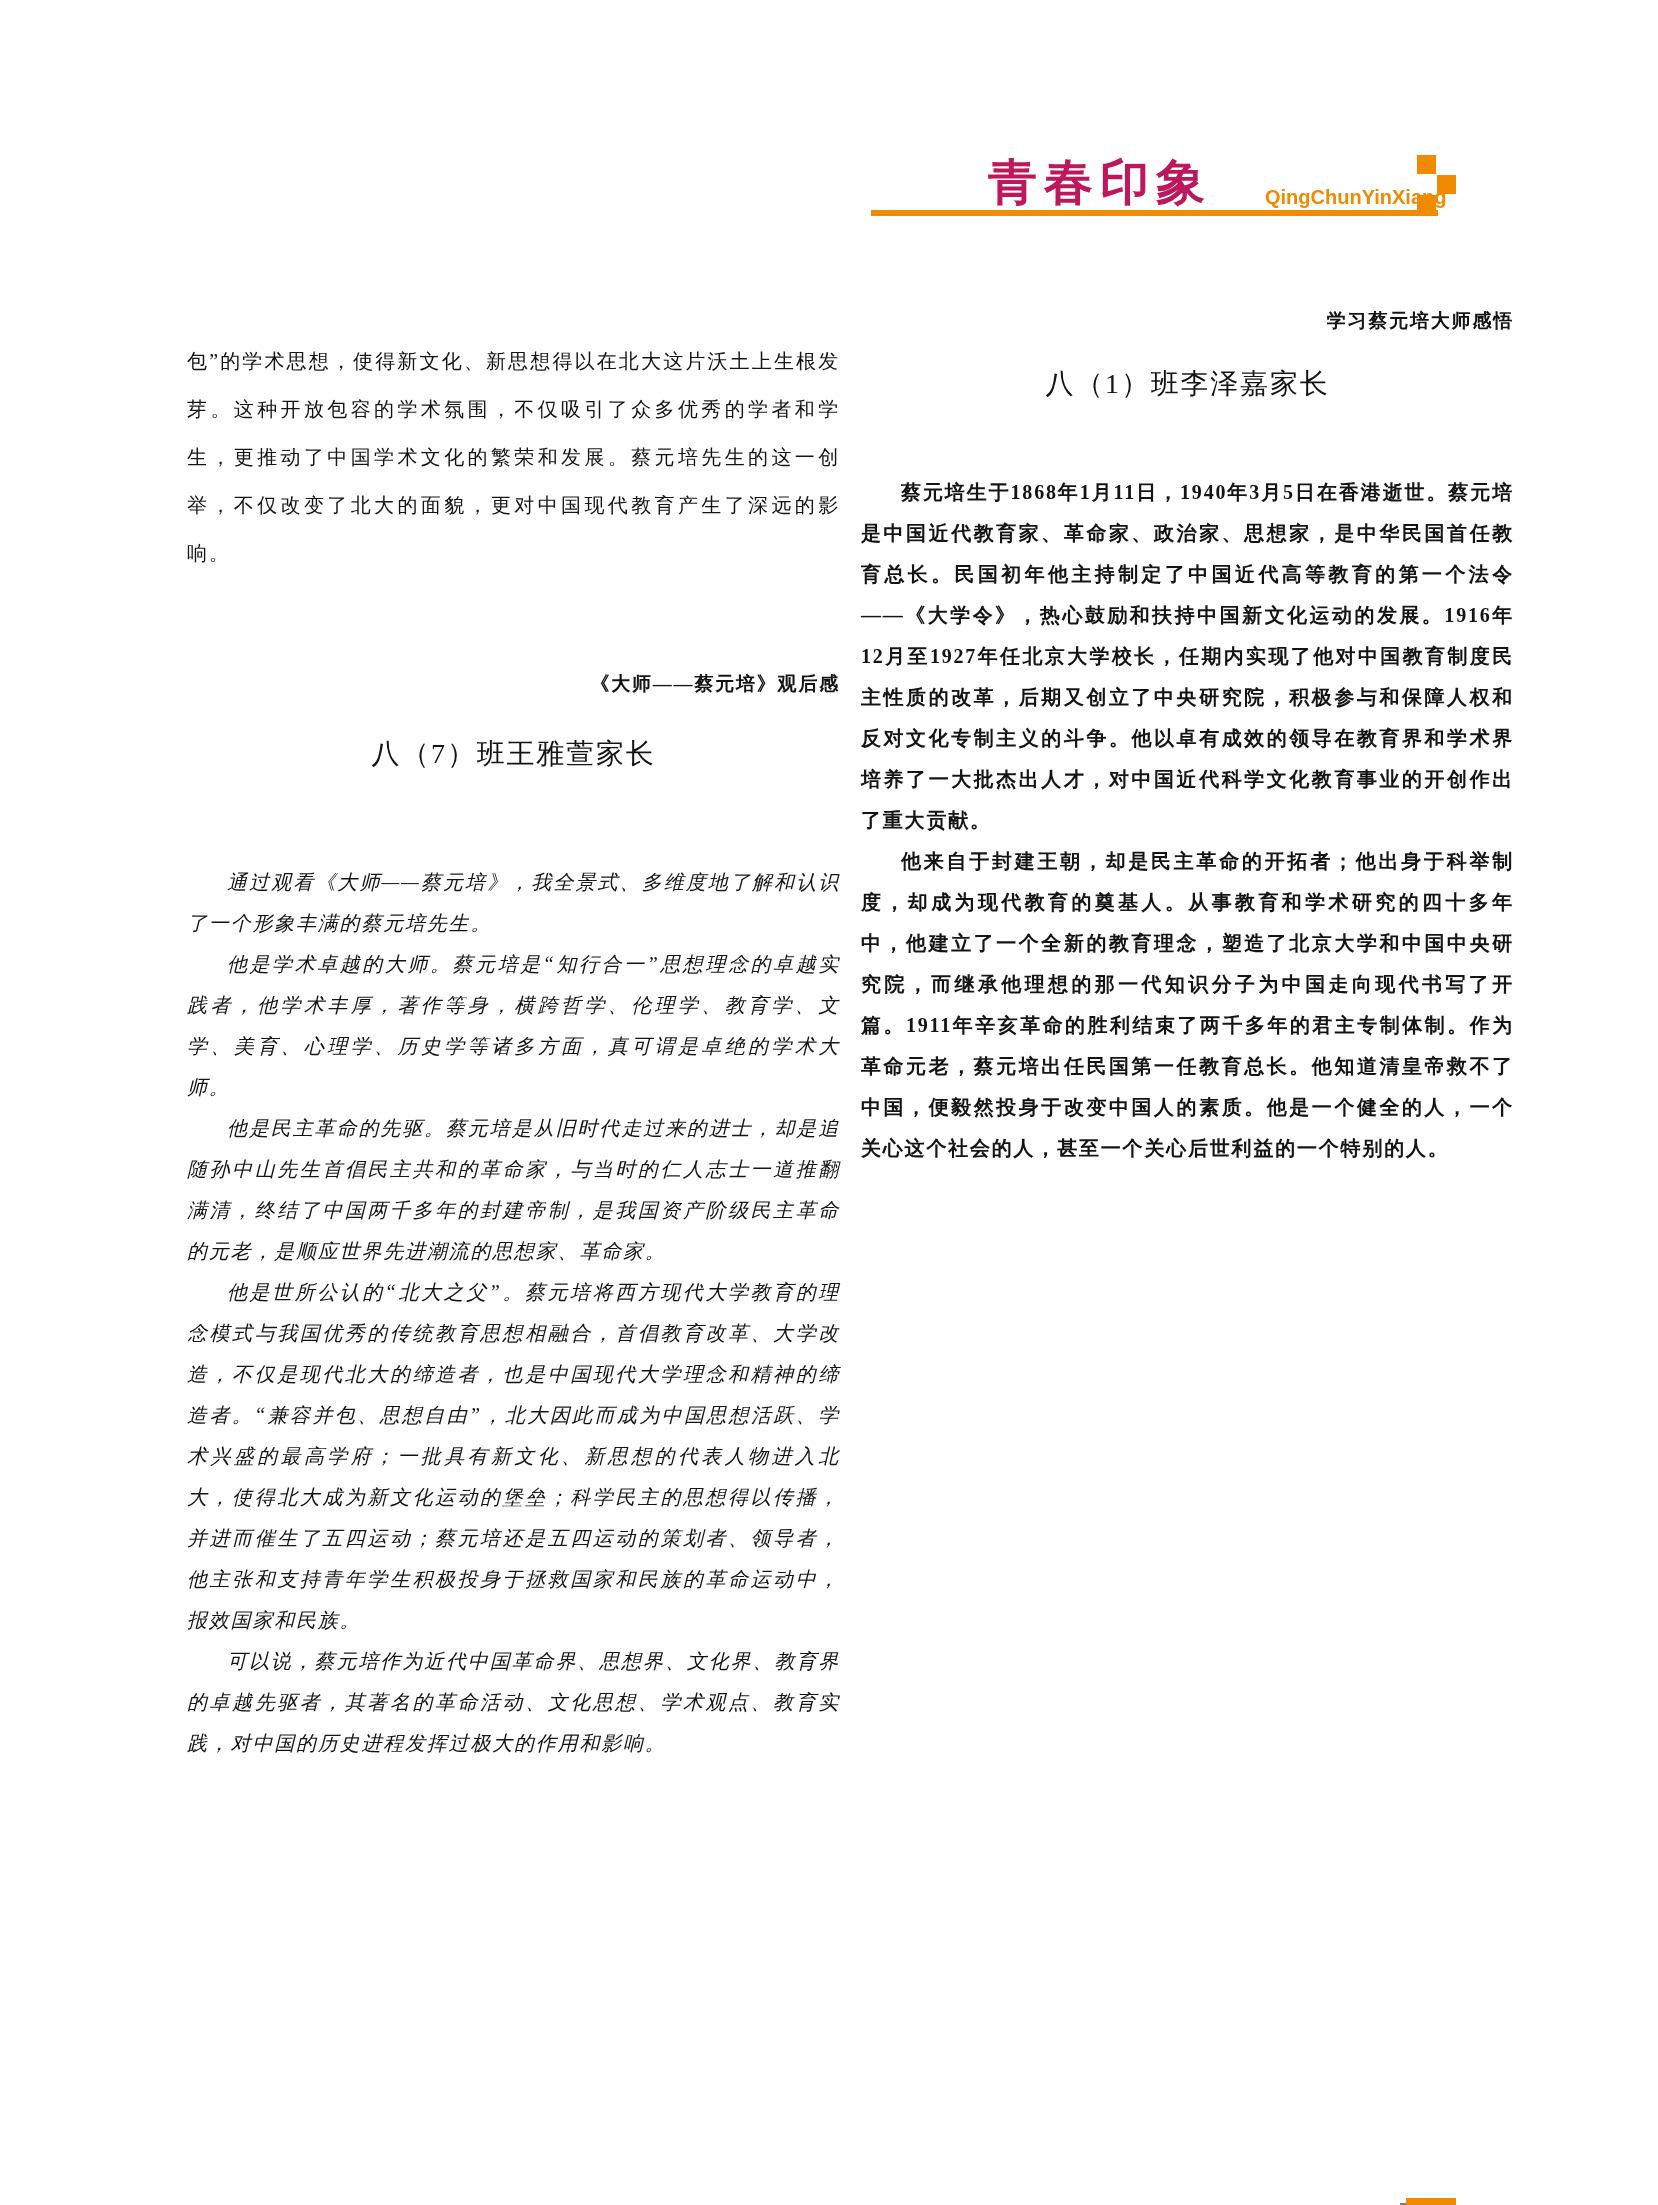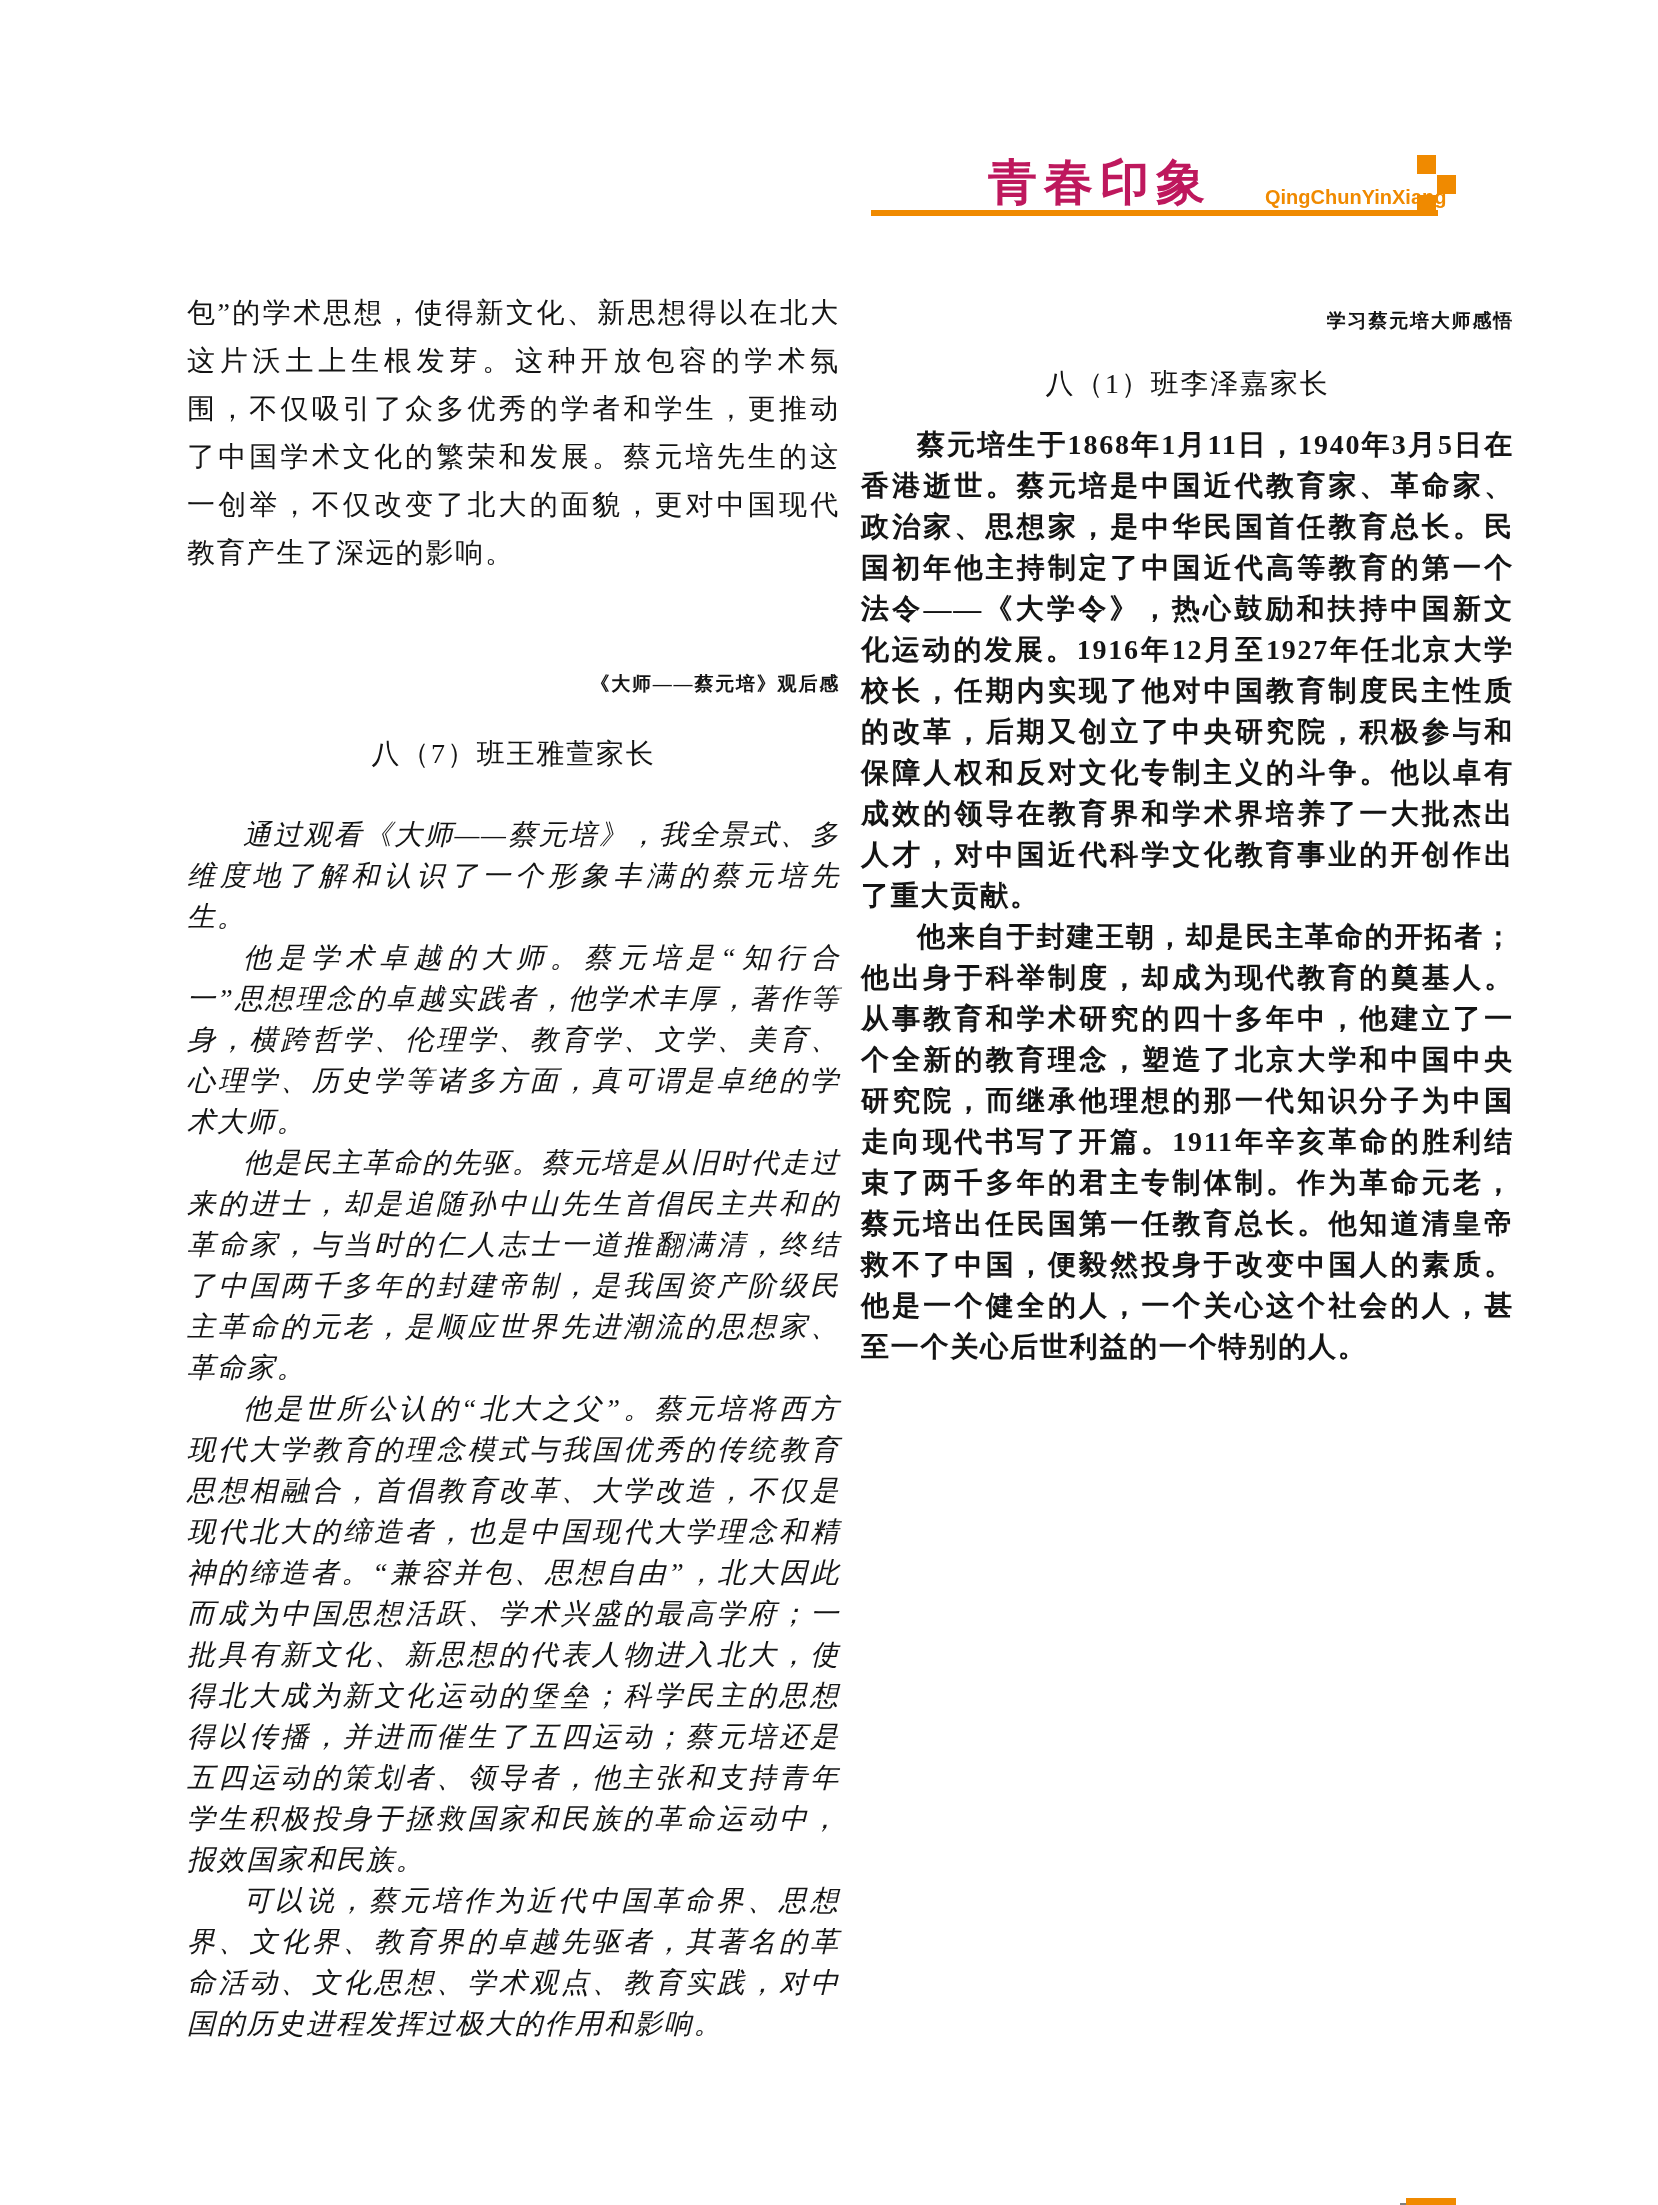--- a/index.html
+++ b/index.html
@@ -57,23 +57,24 @@
   }
   .sq1 { left: 1417px; top: 155px; }
   .sq2 { left: 1437px; top: 175px; }
   .sq3 { left: 1417px; top: 195px; }
 
   
   .col-block {
     position: absolute;
     width: 653px;
     text-align: justify;
-    font-size: 28px;
+    font-size: 20px;
     letter-spacing: 1.8px;
     line-height: 41px;
+    margin-top: 48px;
   }
   .col-block p {
     margin: 0;
     text-indent: 2em;
   }
 
   .left-cont {
     left: 187px;
     top: 289px;
     line-height: 48px;

